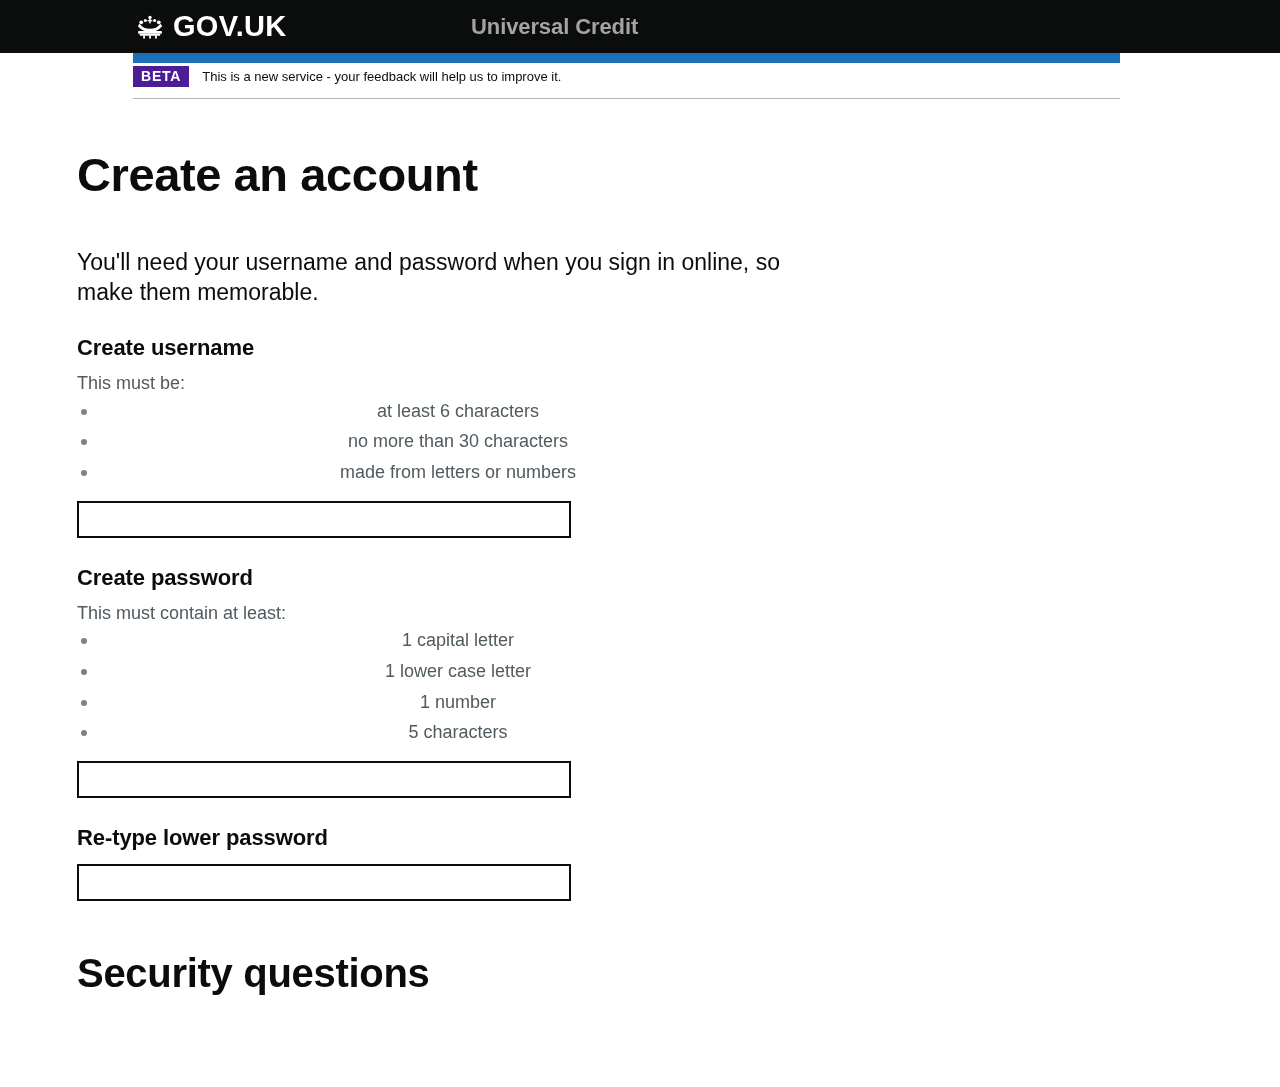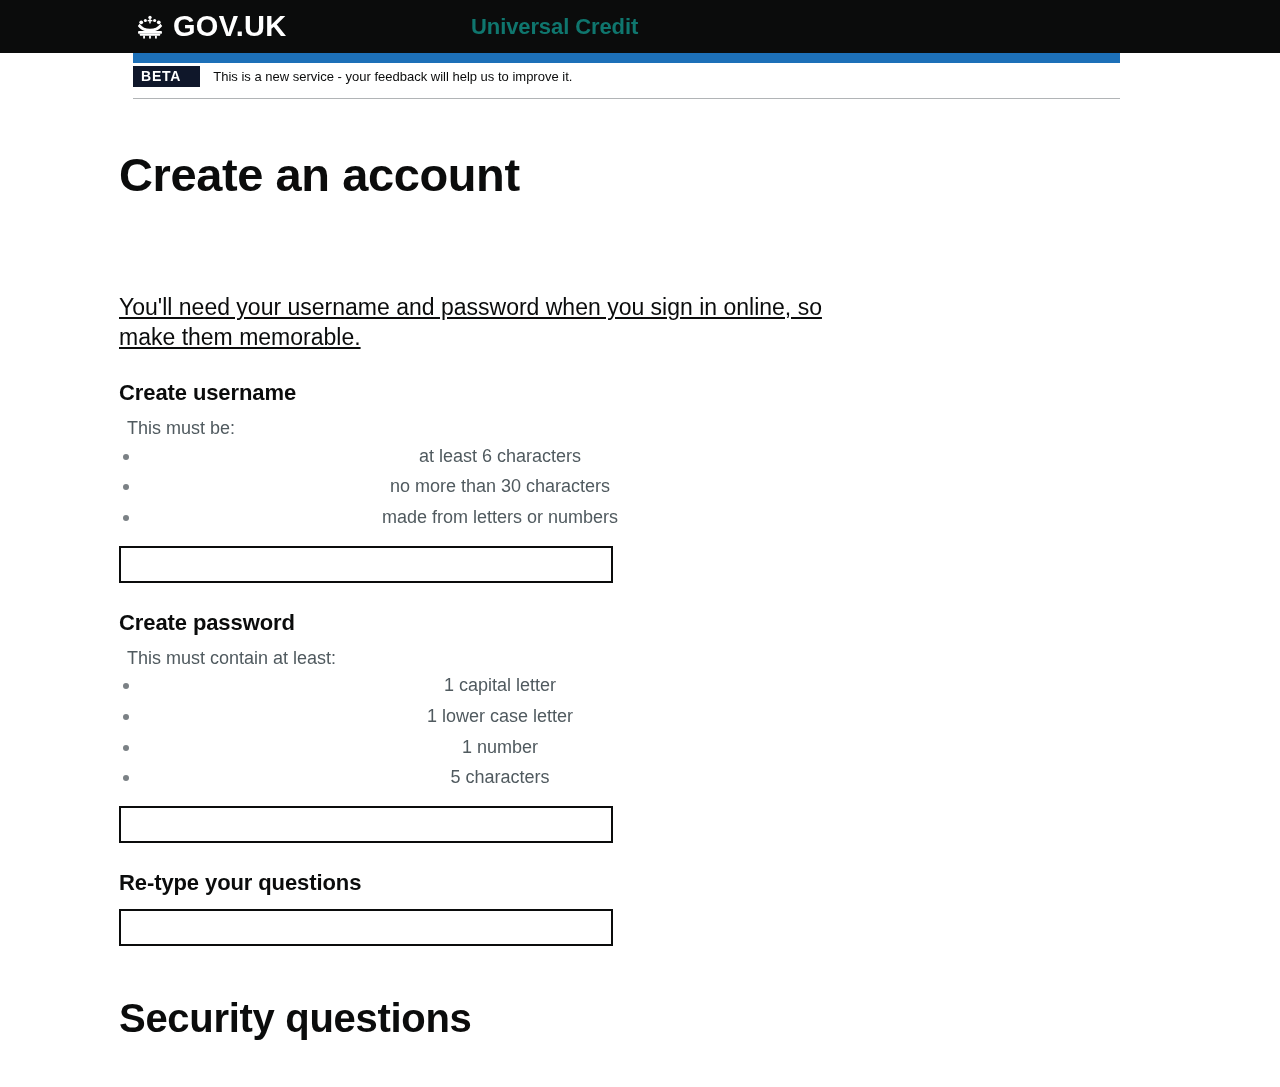--- a/index.html
+++ b/index.html
@@ -51,21 +51,21 @@
     font-weight: bold;
     letter-spacing: 0.3px;
     line-height: 1;
     border-bottom: 1px solid transparent;
   }
   .service-name {
     position: absolute;
     left: 471px;
     top: 50%;
     transform: translateY(-50%);
-    color: #0f766e;
+    color: #a3a3a3;
     font-size: 22px;
     font-weight: bold;
     text-decoration: none;
     white-space: nowrap;
     letter-spacing: -0.1px;
   }
 
   
   .blue-bar {
     position: absolute;
@@ -84,77 +84,76 @@
   }
   .phase-banner {
     width: 987px;
     border-bottom: 1px solid #b1b4b6;
     padding-bottom: 11px;
     display: flex;
     align-items: center;
   }
   .beta-tag {
     display: inline-block;
-    background: #0f172a;
+    background: #4c1d95;
     color: #ffffff;
     font-size: 14px;
     font-weight: bold;
     letter-spacing: 0.8px;
-    padding: 3px 19px 3px 8px;
+    padding: 3px 8px 3px 8px;
     text-transform: uppercase;
     line-height: 1.1;
     margin-right: 13px;
   }
   .phase-text {
     font-size: 13px;
     color: #0b0c0c;
     line-height: 1.25;
   }
 
   
   .main-wrap {
-    padding-left: 119px;
+    padding-left: 77px;
     padding-top: 0;
   }
   .content-col {
     width: 740px;
   }
   h1.page-title {
     font-size: 47px;
     font-weight: bold;
     line-height: 1.05;
     margin: 51px 0 0 0;
     letter-spacing: -0.4px;
   }
   p.intro {
     font-size: 23px;
     line-height: 1.33;
-    margin: 92px 0 0 0;
+    margin: 47px 0 0 0;
     max-width: 730px;
     font-weight: normal;
-    text-decoration: underline;
   }
   h2.section-heading {
     font-size: 22px;
     font-weight: bold;
     margin: 27px 0 0 0;
     line-height: 1.2;
     letter-spacing: -0.1px;
   }
   h2.big-heading {
     font-size: 40px;
     font-weight: bold;
     margin: 50px 0 0 0;
     line-height: 1.1;
     letter-spacing: -0.3px;
   }
   .hint {
     font-size: 18px;
     color: #505a5f;
-    margin: 11px 0 0 8px;
+    margin: 11px 0 0 0;
     line-height: 1.25;
   }
   ul.hint-list {
     list-style: none;
     margin: 6px 0 0 0;
     padding: 0;
   }
   ul.hint-list li {
     font-size: 18px;
     color: #505a5f;
@@ -248,19 +247,19 @@
     <h2 class="section-heading">Create password</h2>
     <p class="hint">This must contain at least:</p>
     <ul class="hint-list">
       <li>1 capital letter</li>
       <li>1 lower case letter</li>
       <li>1 number</li>
       <li>5 characters</li>
     </ul>
     <input class="text-input input-gap-password" type="password" placeholder="" style="">
 
-    <h2 class="section-heading">Re-type your questions</h2>
+    <h2 class="section-heading">Re-type lower password</h2>
     <input class="text-input input-gap-retype" type="password" placeholder="" style="">
 
     <h2 class="big-heading">Security questions</h2>
 
   </div>
 </main>
 
 </body></html>

